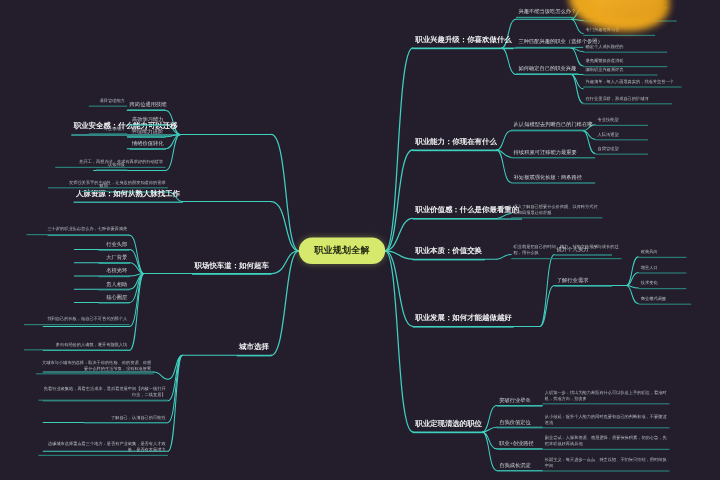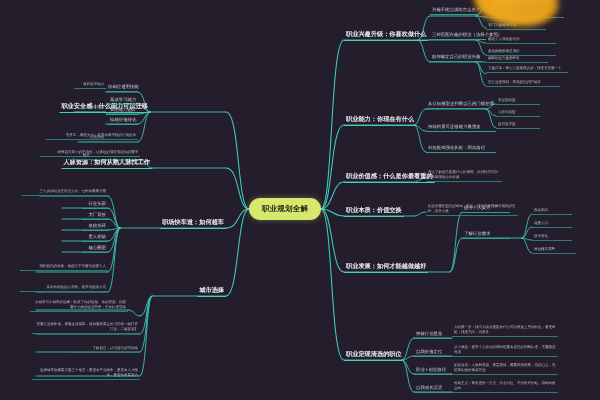--- a/index.html
+++ b/index.html
@@ -2,21 +2,21 @@
 <html><head>
 <meta charset="utf-8">
 <style>
   html,body{margin:0;padding:0;}
   body{
     width:600px;height:400px;overflow:hidden;
     background:#241d2b;
     font-family:"DejaVu Sans","Liberation Sans",sans-serif;
     position:relative;
   }
-  #canvas{position:absolute;inset:0;width:552px;height:400px;}
+  #canvas{position:absolute;inset:0;width:552px;height:400px;font-family:Liberation Serif, serif;}
   svg.links{position:absolute;left:0;top:0;width:600px;height:400px;pointer-events:none;}
   .node{position:absolute;box-sizing:border-box;color:#e6e9ea;}
   .node .txt{display:block;}
 
   
   .root{
     left:249px;top:198px;width:72px;height:22px;
     background:#d6e96d;border-radius:11px;
     display:flex;align-items:center;justify-content:center;
     color:#1d2410;font-size:7.5px;font-weight:bold;letter-spacing:.2px;

